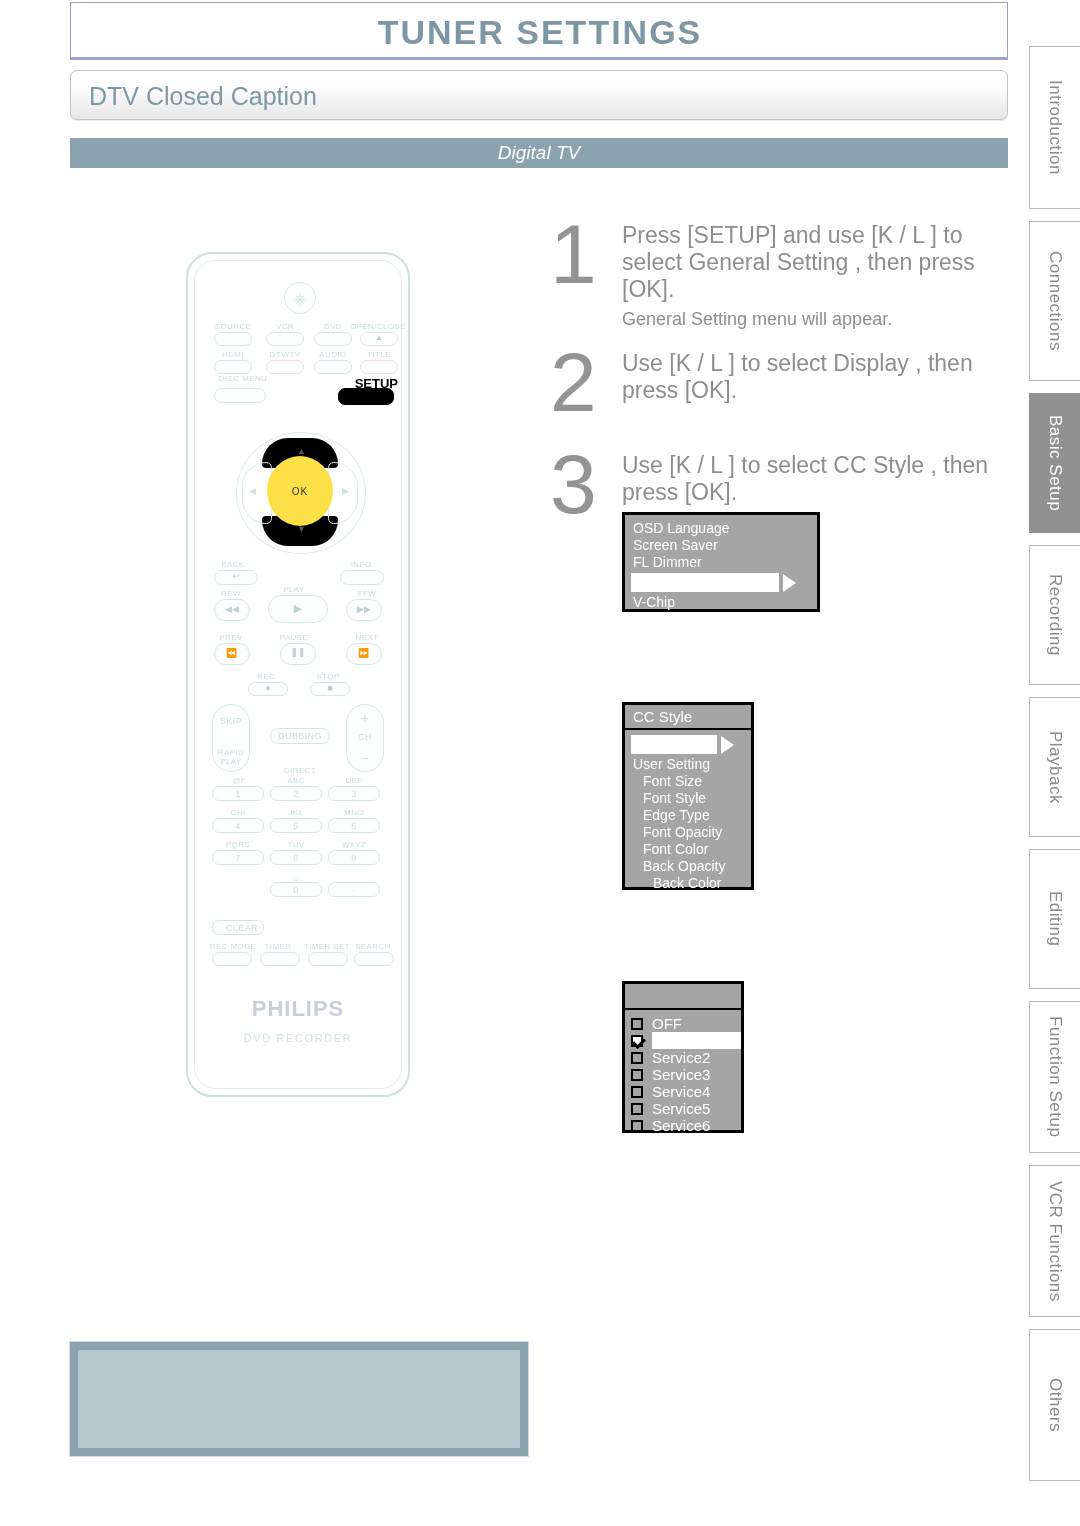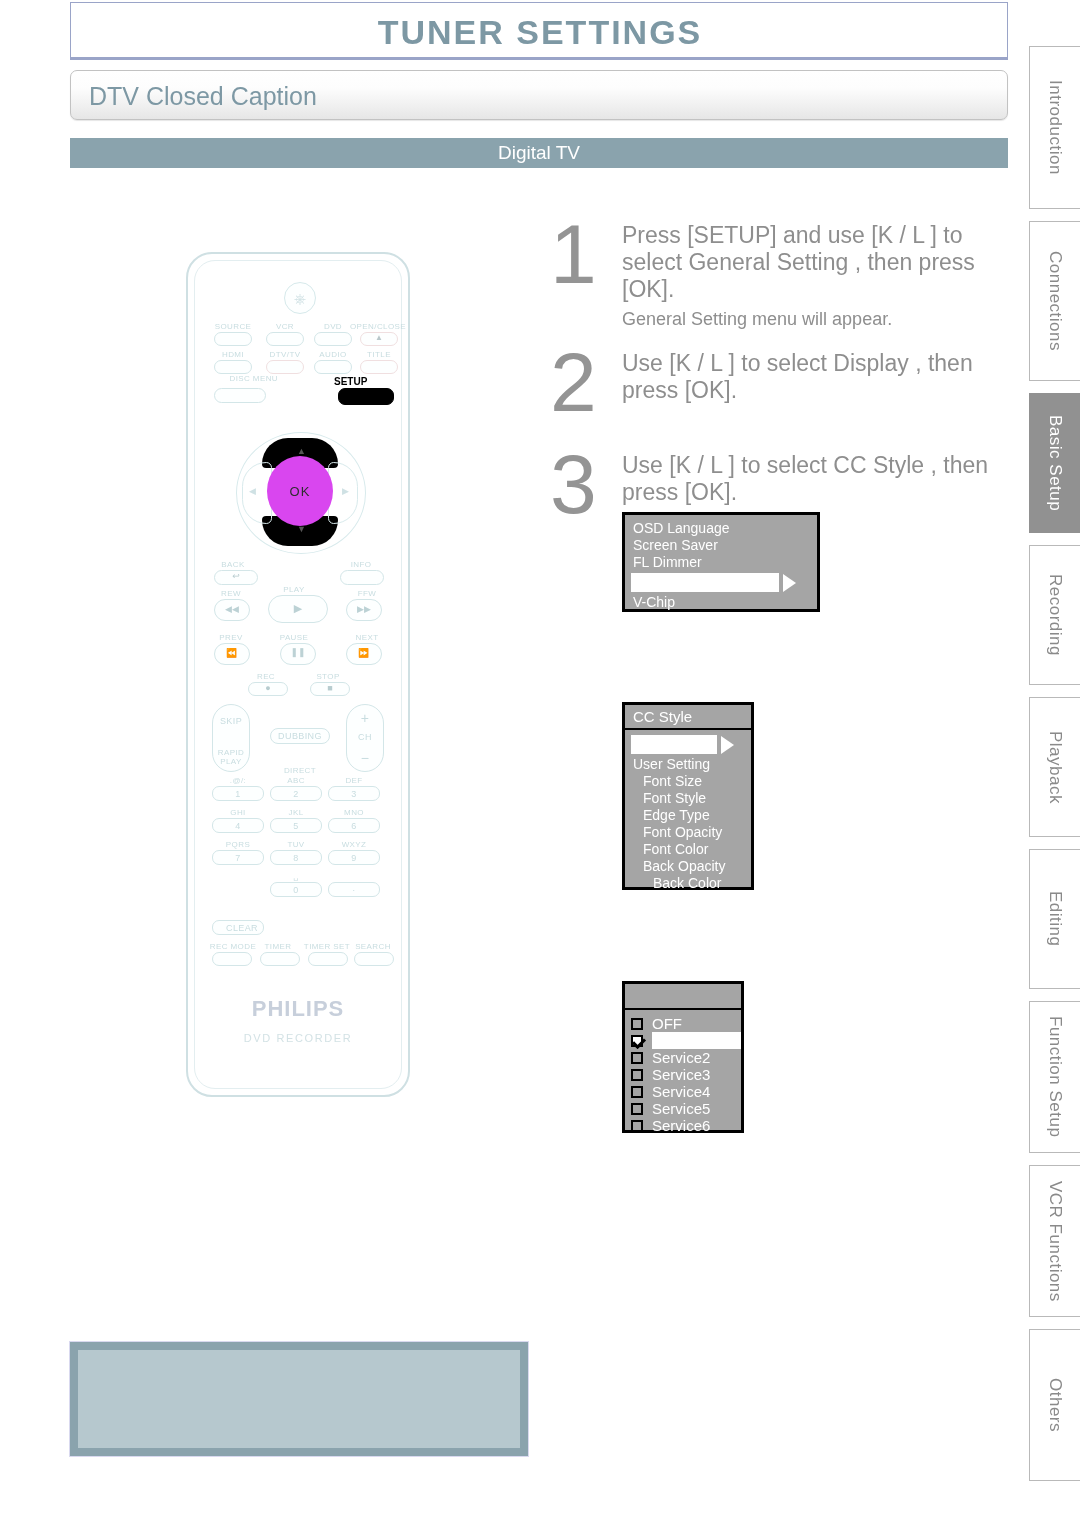--- a/index.html
+++ b/index.html
@@ -44,21 +44,21 @@
   }
 
   
   .sub-band{
     position:absolute;left:70px;top:138px;width:938px;height:30px;
     background:#8aa3ad;
   }
   .sub-band-text{
     position:absolute;left:0;top:0;width:938px;height:30px;
     display:flex;align-items:center;justify-content:center;
-    font-size:19px;color:#ffffff;
+    font-size:19px;color:#ffffff;font-style:italic;
   }
 
   
   .tabs{position:absolute;left:1029px;top:46px;width:51px;}
   .tab{
     width:51px;border:1px solid #b9b9b9;border-right:none;
     box-sizing:border-box;background:#ffffff;
     margin-bottom:12px;position:relative;
   }
   .tab-label{
@@ -139,22 +139,22 @@
     text-align:center;white-space:nowrap;
   }
   .rbtn{
     position:absolute;border:1px solid #d3e6e8;border-radius:9px;
     background:#fdffff;box-sizing:border-box;
   }
   .rbtn.dark{background:#000000;border-color:#000000;}
   .rbtn.round{border-radius:50%;}
   .rbtn-pink{border-color:#f0dfe0;}
   .rtext{
-    position:absolute;font-size:10px;color:#000;font-weight:bold;
-    text-align:left;white-space:nowrap;
+    position:absolute;font-size:13px;color:#000;font-weight:bold;
+    text-align:right;white-space:nowrap;
   }
   .rglyph{
     position:absolute;font-size:9px;color:#cfe1e4;text-align:center;
     white-space:nowrap;
   }
   .brand{
     position:absolute;width:100%;text-align:center;
     font-size:22px;font-weight:bold;color:#c7cfdb;letter-spacing:1px;
   }
   .brand-sub{
@@ -174,23 +174,23 @@
   .nav-up{top:6px;border-radius:38px 38px 6px 6px;}
   .nav-down{bottom:6px;border-radius:6px 6px 38px 38px;}
   .nav-left,.nav-right{
     position:absolute;top:30px;width:28px;height:60px;
     border:1px solid #d8eaec;
   }
   .nav-left{left:6px;border-radius:26px 6px 6px 26px;}
   .nav-right{right:6px;border-radius:6px 26px 26px 6px;}
   .nav-ok{
     position:absolute;left:31px;top:24px;width:66px;height:70px;
-    background:#d946ef;border-radius:50%;
+    background:#fde047;border-radius:50%;
     display:flex;align-items:center;justify-content:center;
-    color:#2e2e2e;font-size:13px;letter-spacing:1px;
+    color:#2e2e2e;font-size:10px;letter-spacing:1px;
   }
   .nav-arrow{position:absolute;color:#6a6a6a;font-size:9px;}
   .nav-arrow.lr{color:#cfe1e4;}
 
   
   .note-box{
     position:absolute;left:70px;top:1342px;width:458px;height:114px;
     background:#b6c8ce;border:8px solid #8aa3ad;box-sizing:border-box;
     outline:1px solid #d9d9ef;
   }
@@ -351,21 +351,21 @@
 
     <div class="rlabel" style="left:22px;top:96px;width:46px;">HDMI</div>
     <div class="rbtn" style="left:26px;top:106px;width:38px;height:14px;"></div>
     <div class="rlabel" style="left:74px;top:96px;width:46px;">DTV/TV</div>
     <div class="rbtn rbtn-pink" style="left:78px;top:106px;width:38px;height:14px;"></div>
     <div class="rlabel" style="left:122px;top:96px;width:46px;">AUDIO</div>
     <div class="rbtn" style="left:126px;top:106px;width:38px;height:14px;"></div>
     <div class="rlabel" style="left:168px;top:96px;width:46px;">TITLE</div>
     <div class="rbtn rbtn-pink" style="left:172px;top:106px;width:38px;height:14px;"></div>
 
-    <div class="rlabel" style="left:20px;top:120px;width:70px;text-align:right;">DISC MENU</div>
+    <div class="rlabel" style="left:20px;top:120px;width:70px;text-align:center;">DISC MENU</div>
     <div class="rbtn" style="left:26px;top:134px;width:52px;height:15px;"></div>
     <div class="rtext" style="left:146px;top:122px;width:64px;color:#000;">SETUP</div>
     <div class="rbtn dark" style="left:150px;top:134px;width:56px;height:17px;border-radius:7px;"></div>
 
     <div class="navpad">
       <div class="nav-ring"></div>
       <div class="nav-up"></div>
       <div class="nav-arrow" style="left:61px;top:14px;color:#555;">▲</div>
       <div class="nav-down"></div>
       <div class="nav-arrow" style="left:61px;top:92px;color:#555;">▼</div>

